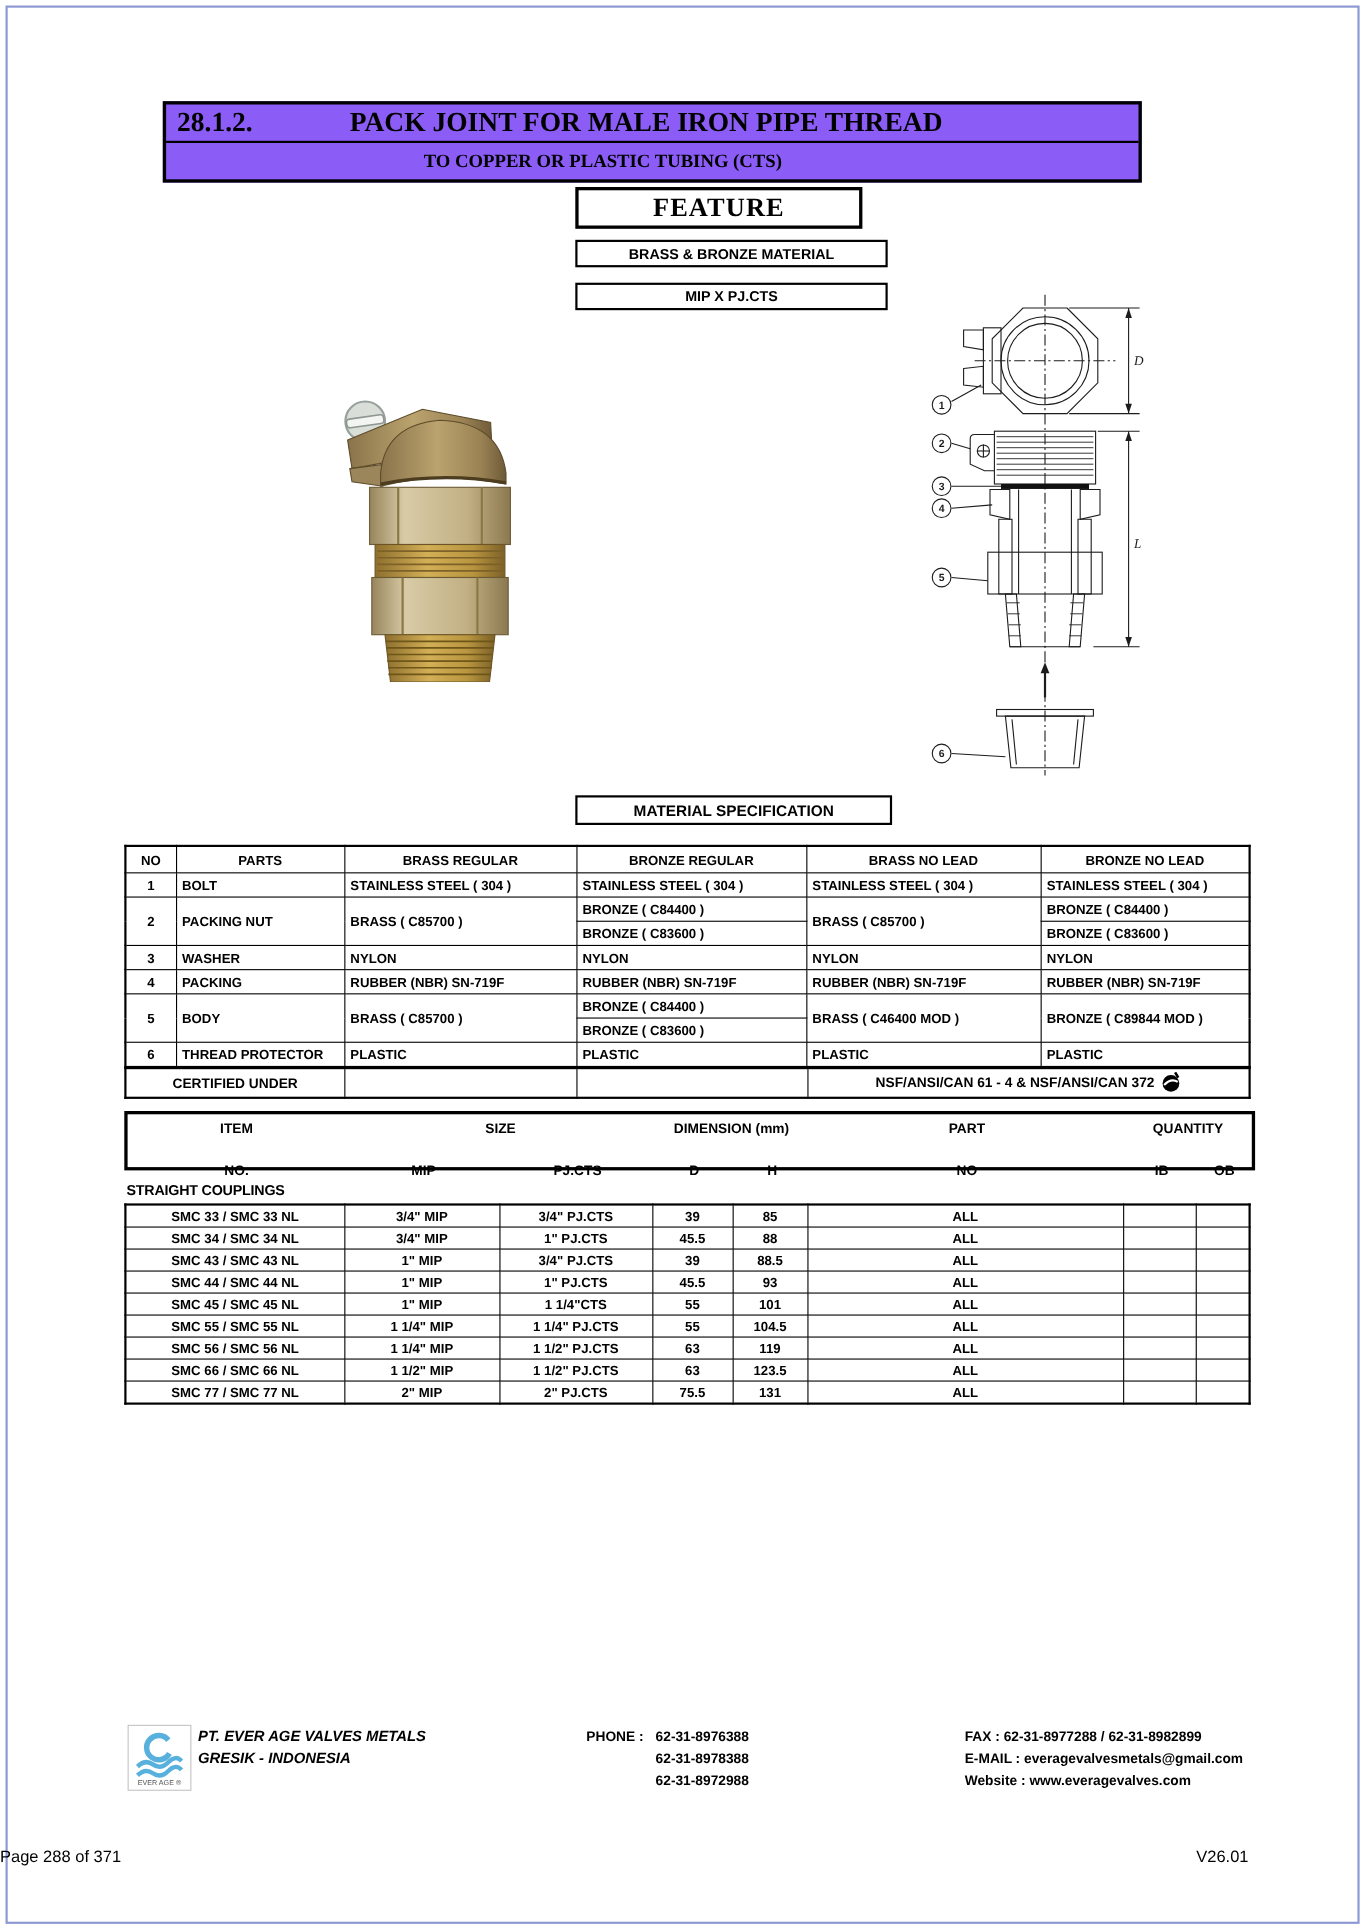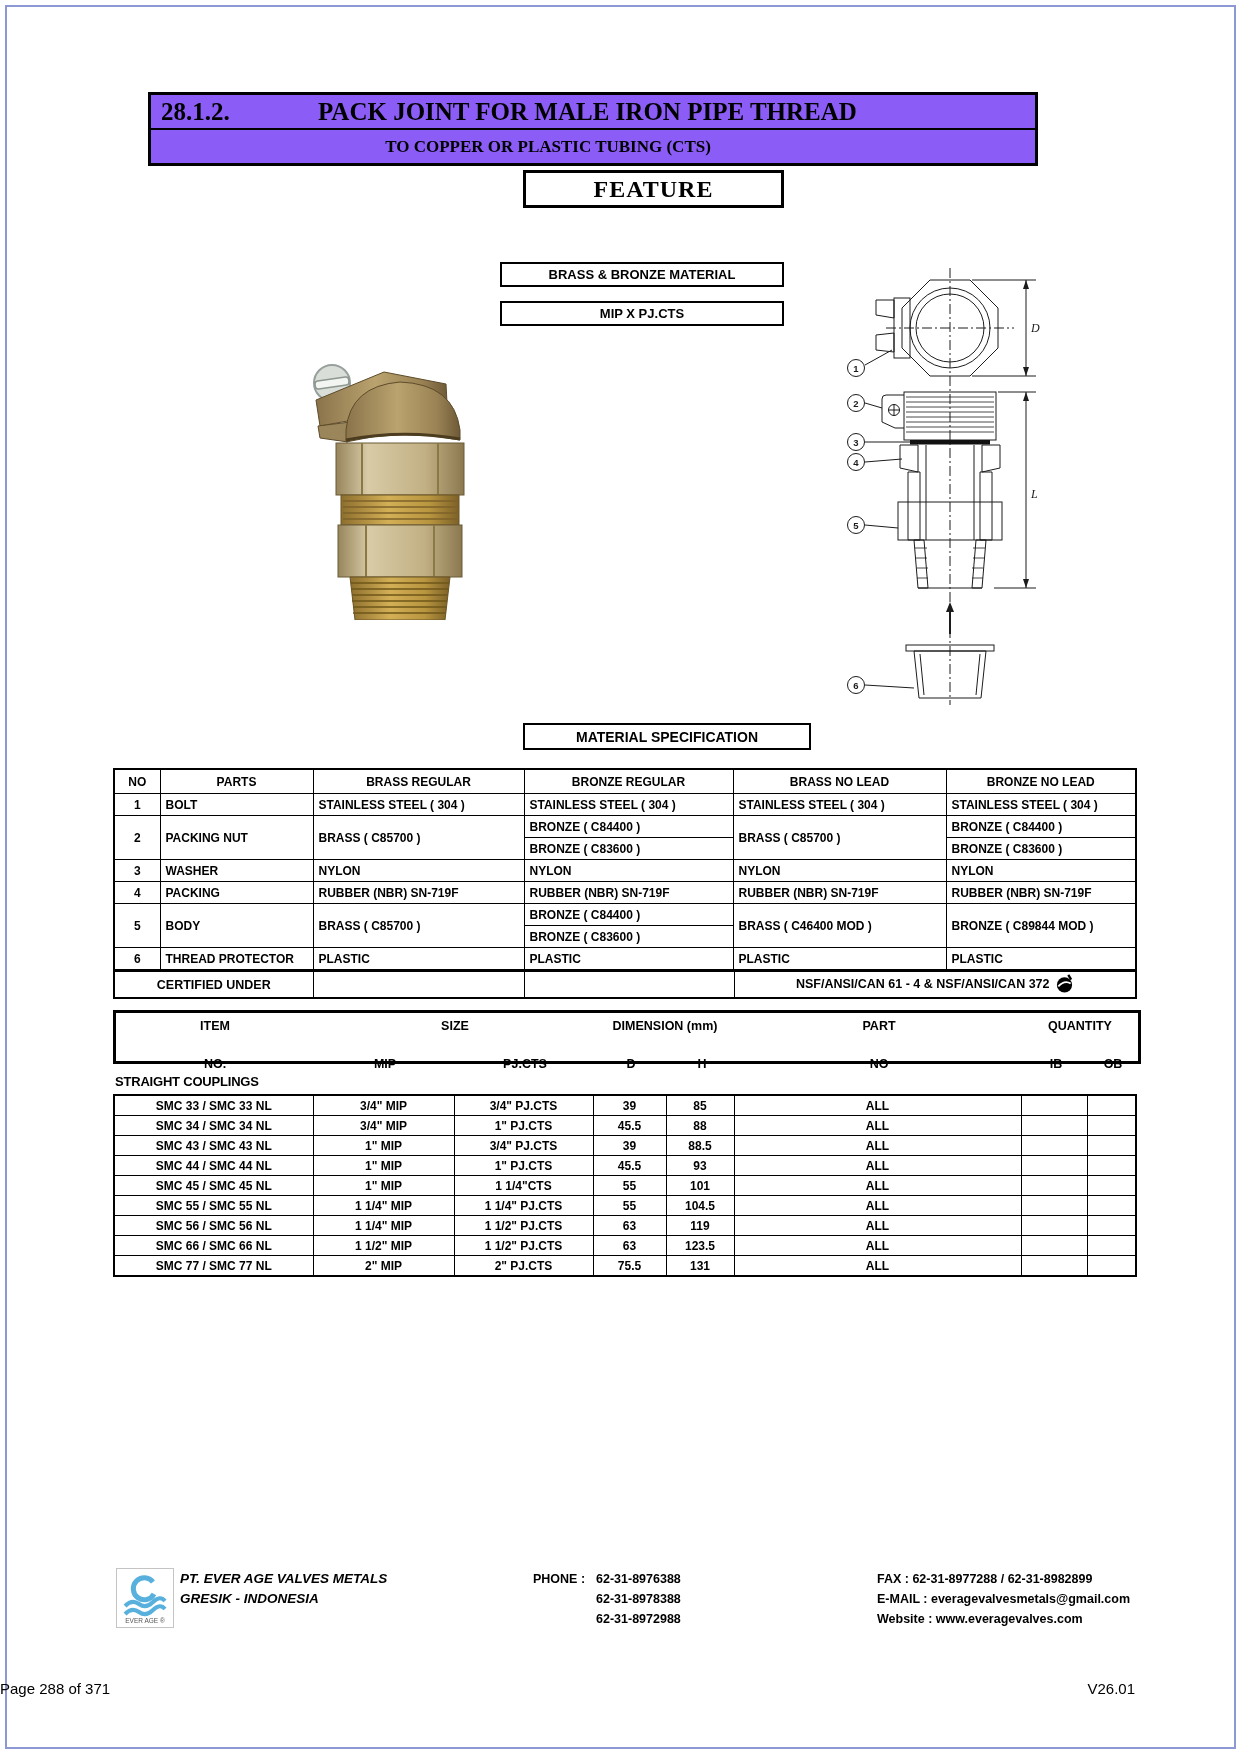--- a/index.html
+++ b/index.html
@@ -13,22 +13,22 @@
                 font-family:"Liberation Serif", serif; font-weight:bold; font-size:25px; }
   .title-sec { padding-left:10px; white-space:nowrap; }
   .title-main { flex:1; text-align:center; padding-right:90px; white-space:nowrap; }
   .title-row2 { height:33px; line-height:33px; text-align:center; padding-right:90px;
                 font-family:"Liberation Serif", serif; font-weight:bold; font-size:17px; white-space:nowrap; }
 
   
   .feature-box { position:absolute; left:523px; top:170px; width:255px; height:32px; border:3px solid #000;
                  display:flex; align-items:center; justify-content:center;
                  font-family:"Liberation Serif", serif; font-weight:bold; font-size:24px; letter-spacing:1px; }
-  .badge { position:absolute; left:500px; width:280px; height:21px; border:2.5px solid #000;
-           display:flex; align-items:center; justify-content:center; font-weight:bold; font-size:13px;margin-top:44px; }
+  .badge { position:absolute; left:523px; width:280px; height:21px; border:2.5px solid #000;
+           display:flex; align-items:center; justify-content:center; font-weight:bold; font-size:13px; }
   .badge1 { top:218px; } .badge2 { top:257px; }
 
   
   .matspec-title { position:absolute; left:523px; top:723px; width:284px; height:23px; border:2.5px solid #000;
                    display:flex; align-items:center; justify-content:center; font-weight:bold; font-size:14px; }
 
   
   table { border-collapse:collapse; table-layout:fixed; }
   .mat-table { position:absolute; left:113px; top:768px; width:1022px; font-size:12px; font-weight:bold;
                border:2.5px solid #000; }

